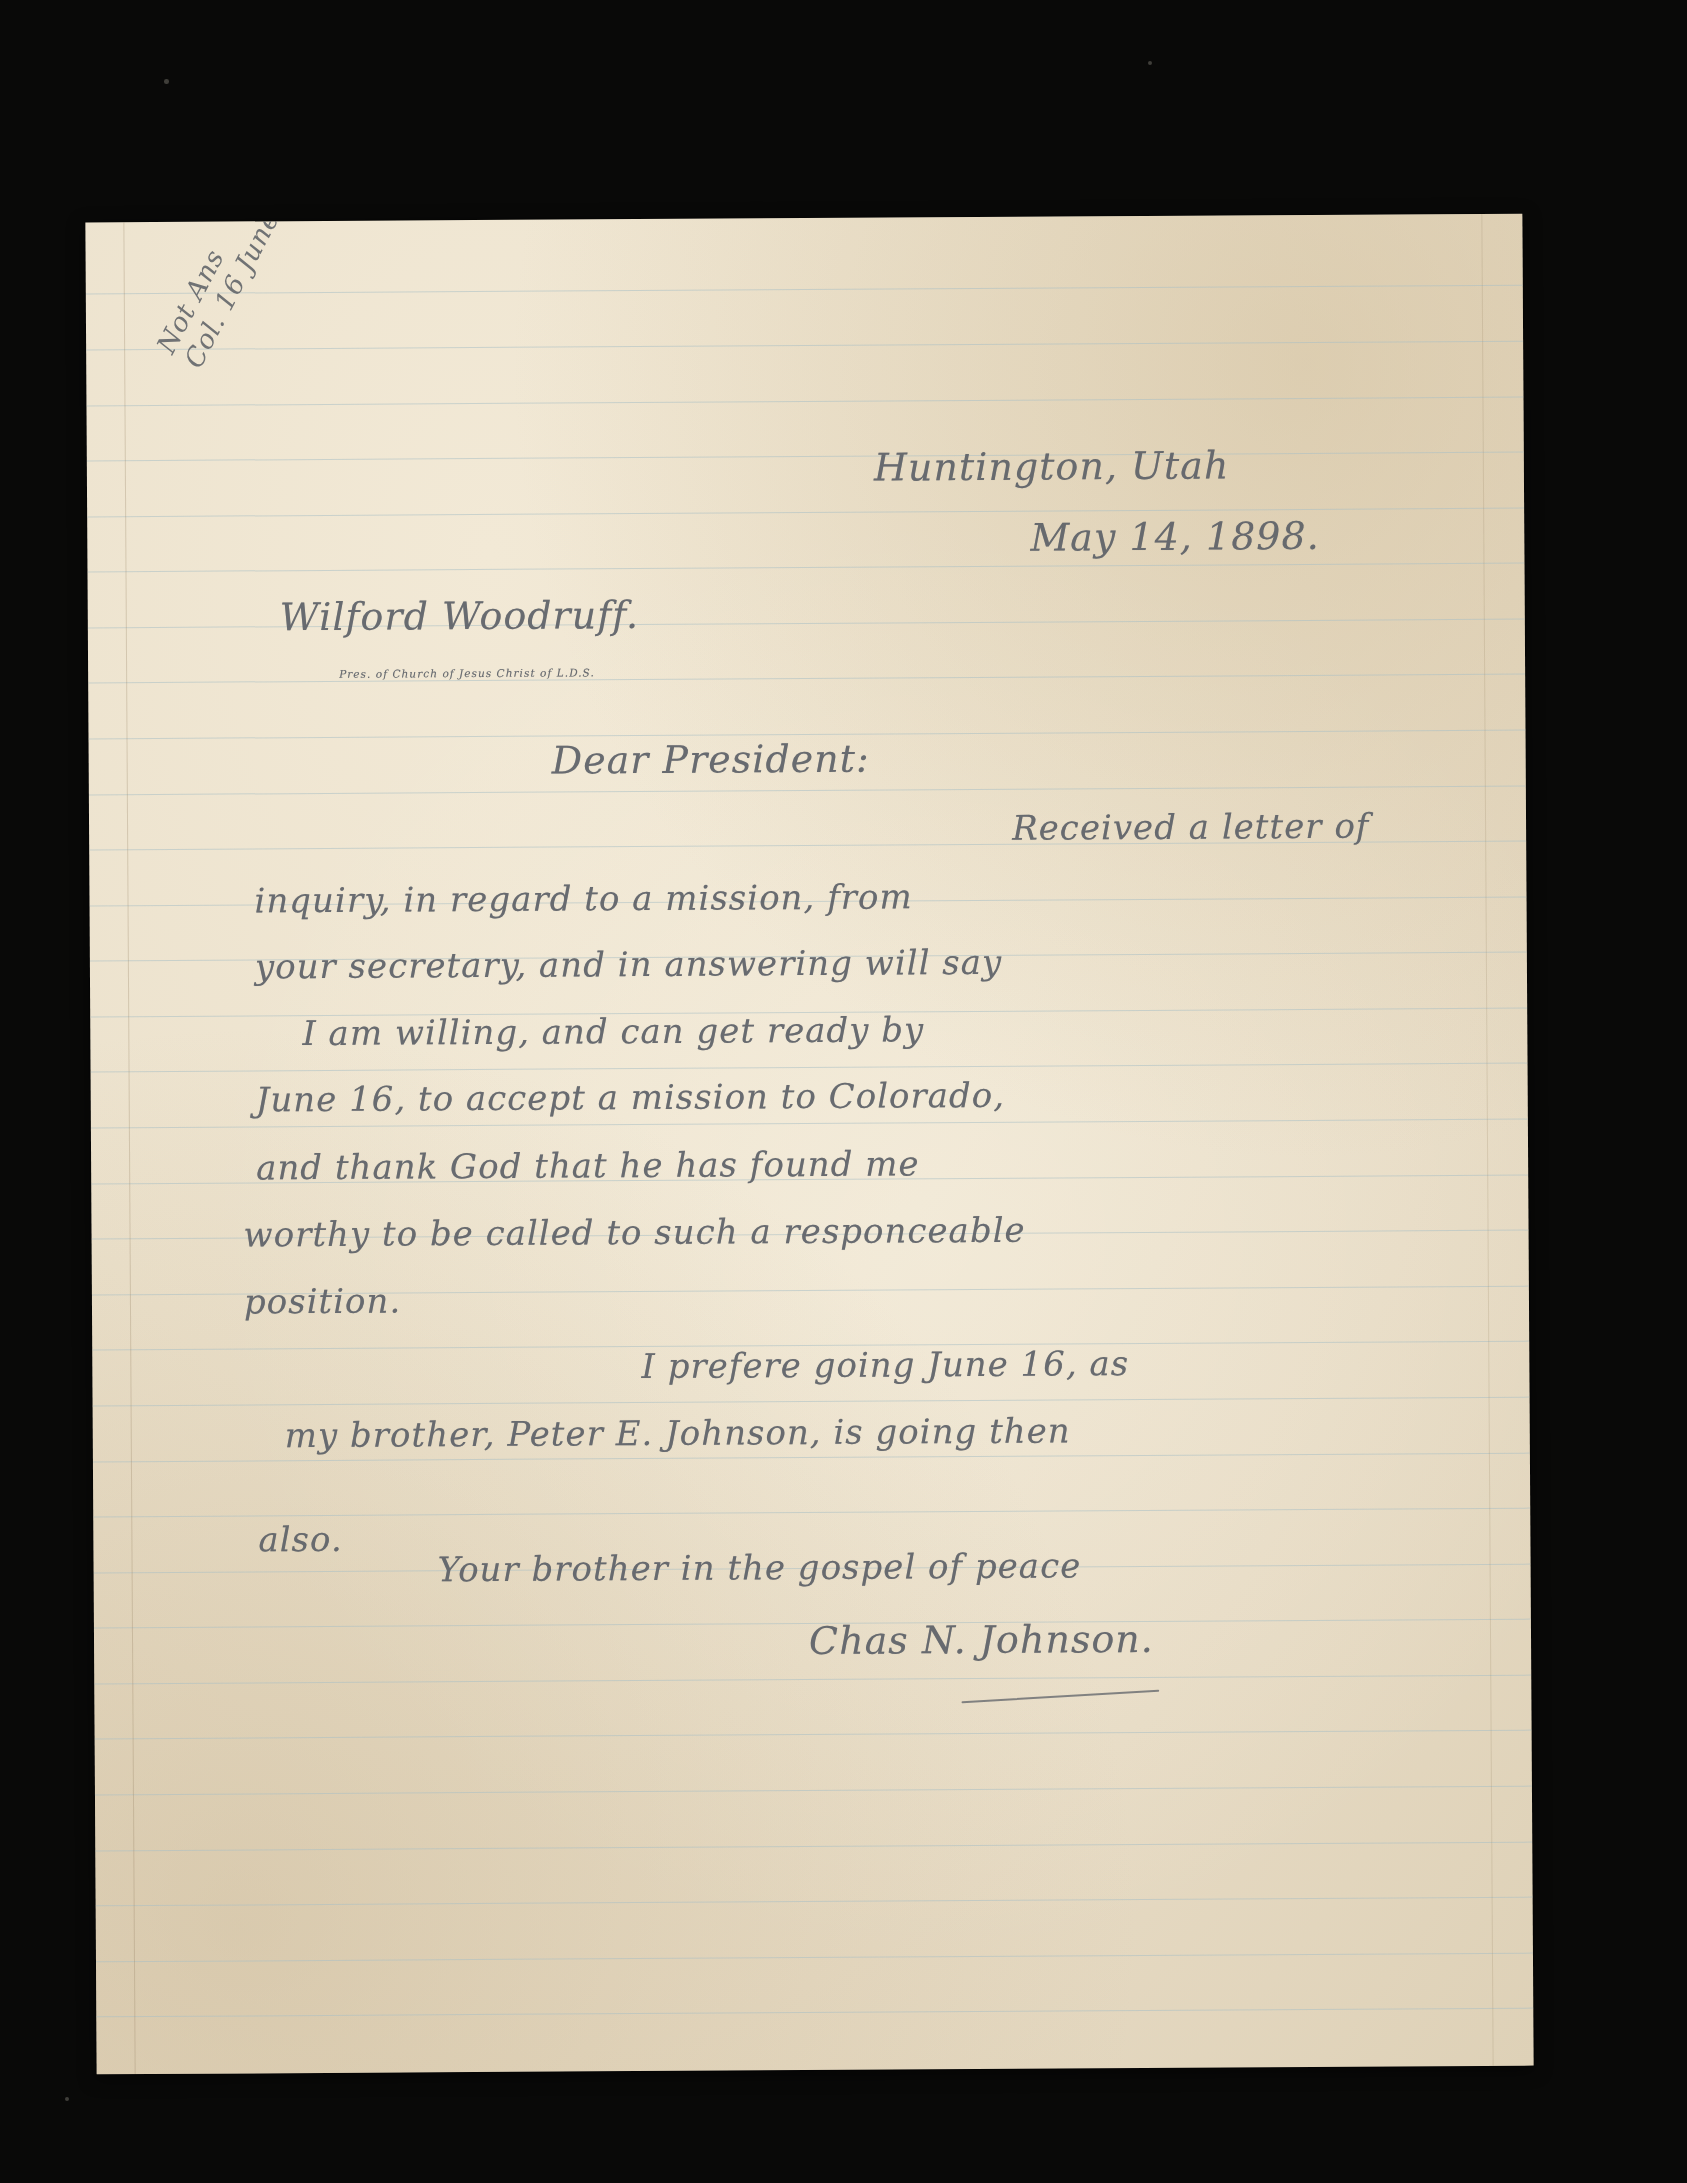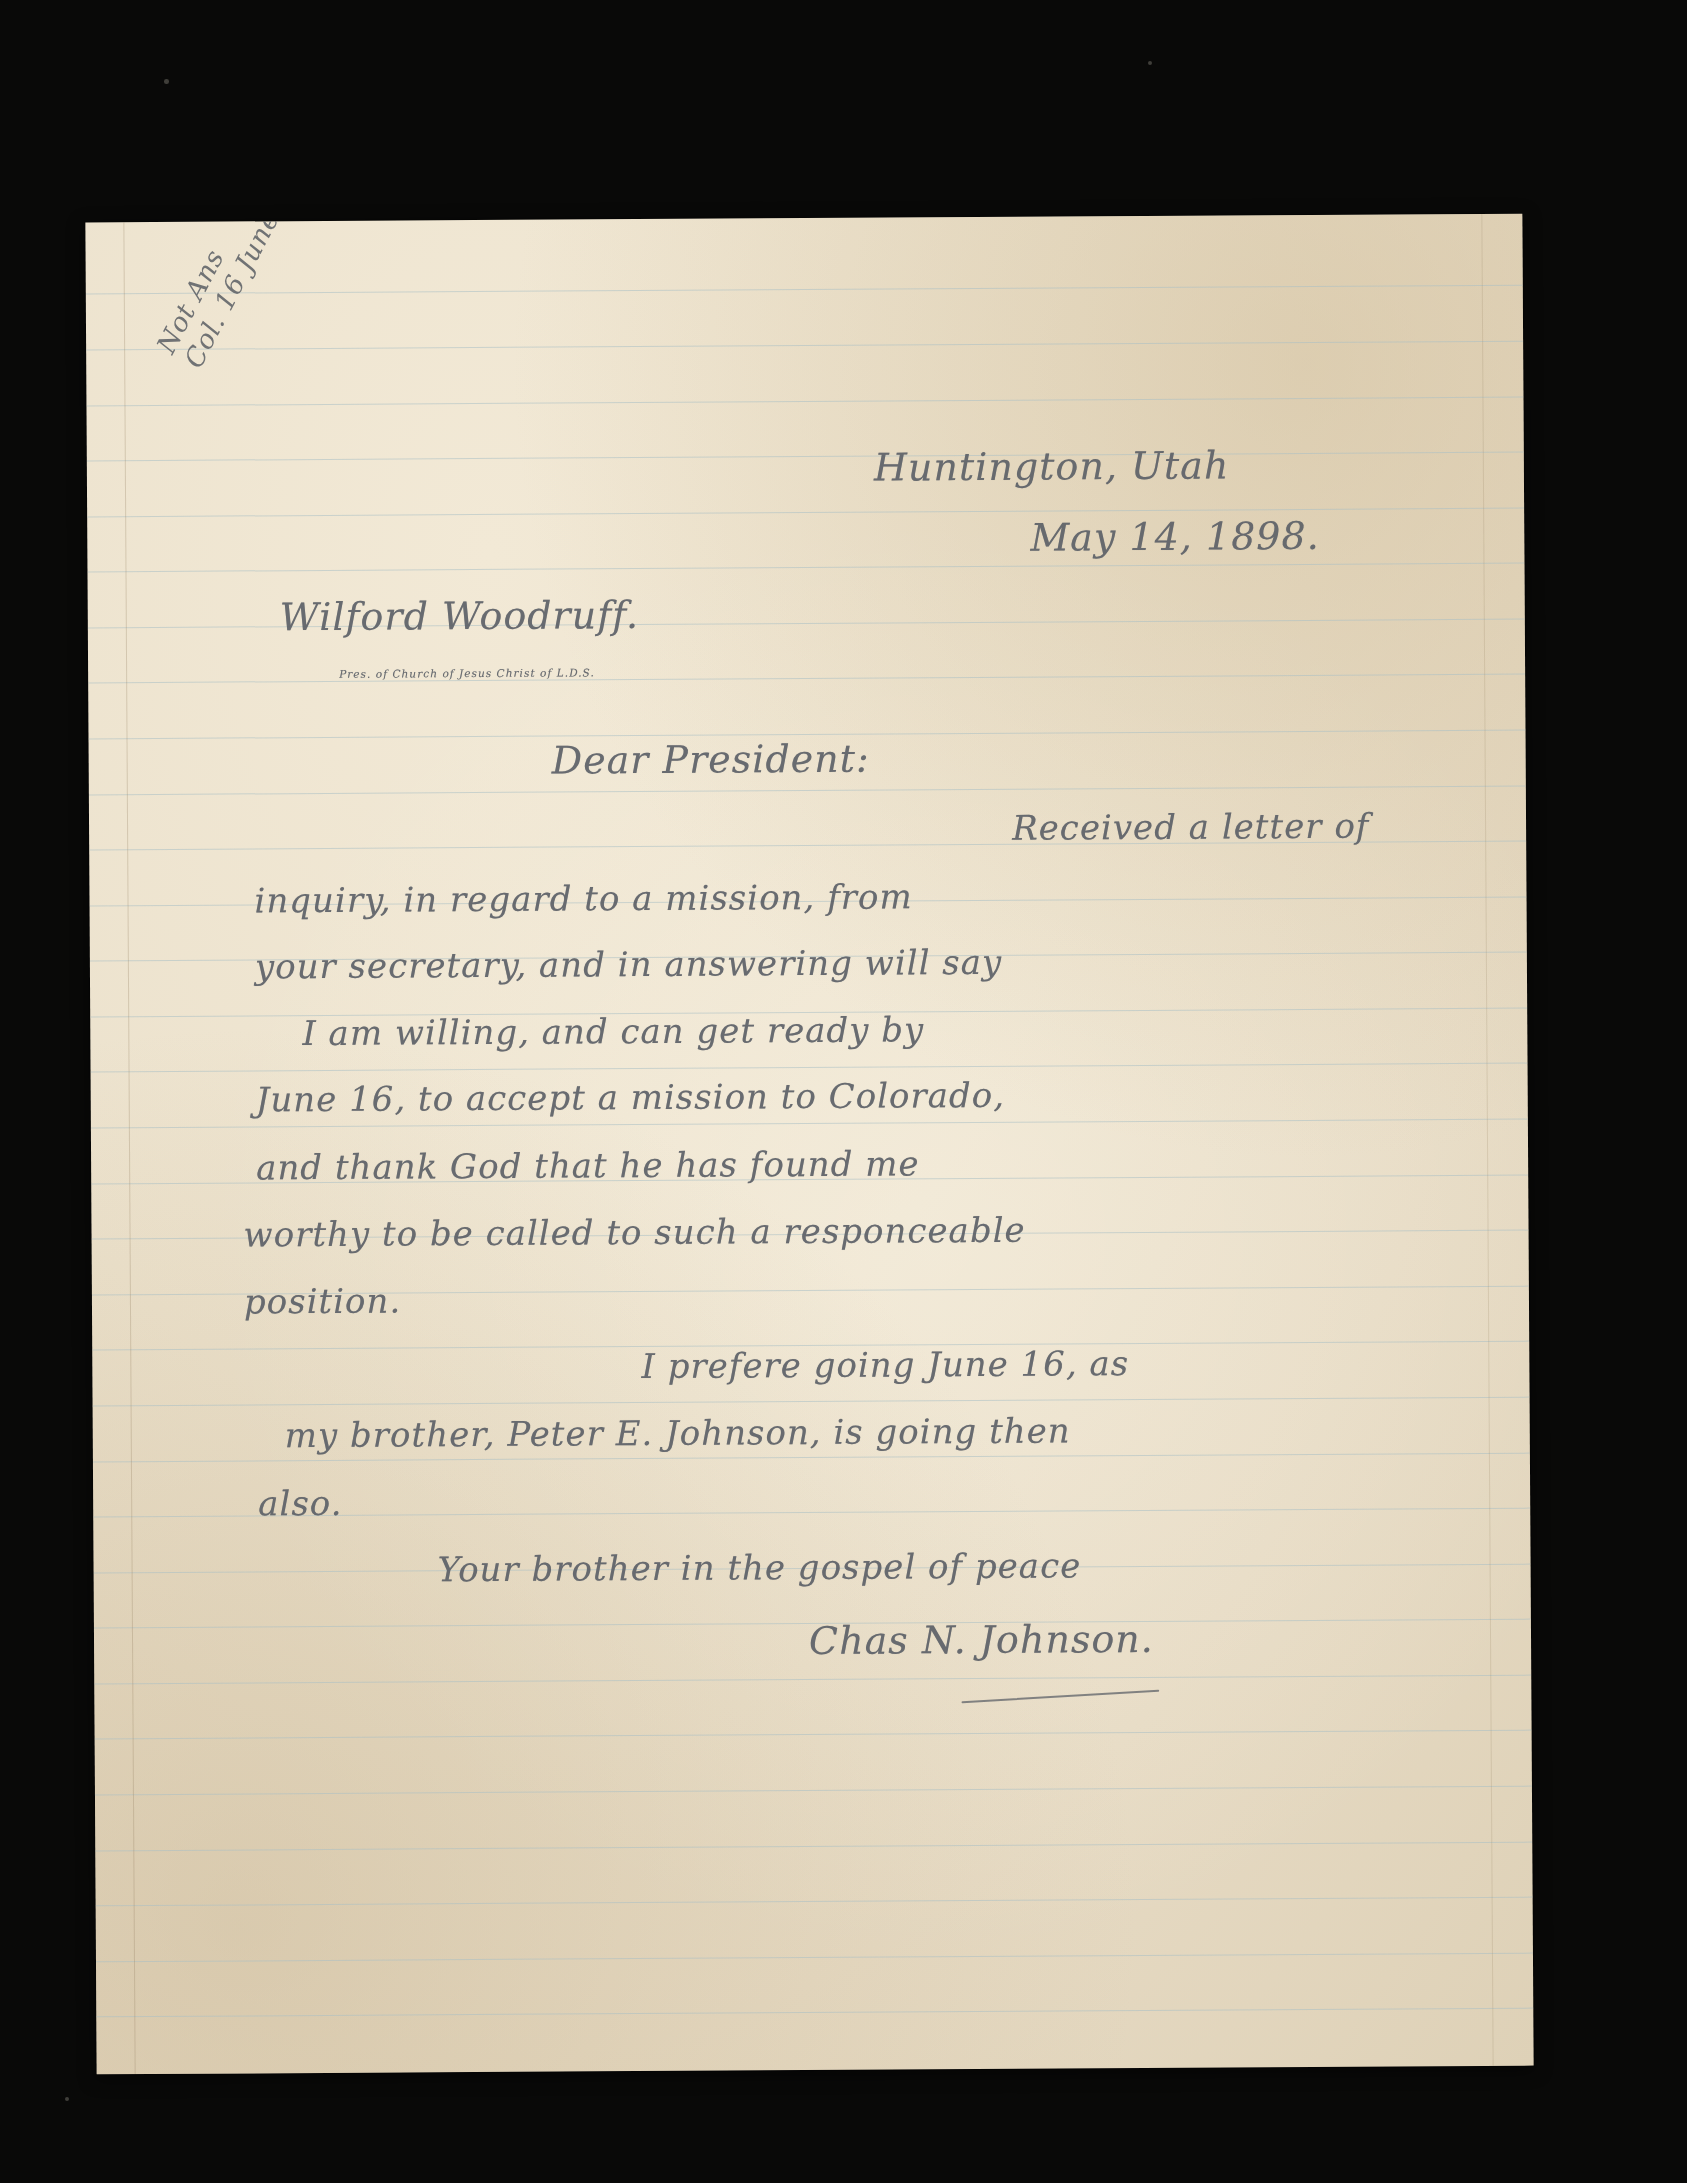--- a/index.html
+++ b/index.html
@@ -188,21 +188,21 @@
     <div class="hand ln" style="left:923px;top:594px;">Received a letter of</div>
     <div class="hand ln" style="left:165px;top:662px;">inquiry, in regard to a mission, from</div>
     <div class="hand ln" style="left:165px;top:728px;">your secretary, and in answering will say</div>
     <div class="hand ln" style="left:212px;top:795px;">I am willing, and can get ready by</div>
     <div class="hand ln" style="left:165px;top:861px;">June 16, to accept a mission to Colorado,</div>
     <div class="hand ln" style="left:165px;top:929px;">and thank God that he has found me</div>
     <div class="hand ln" style="left:152px;top:996px;">worthy to be called to such a responceable</div>
     <div class="hand ln" style="left:152px;top:1063px;">position.</div>
     <div class="hand ln" style="left:549px;top:1130px;">I prefere going June 16, as</div>
     <div class="hand ln" style="left:192px;top:1197px;">my brother, Peter E. Johnson, is going then</div>
-    <div class="hand ln" style="left:165px;top:1265px;">also.</div>
+    <div class="hand ln" style="left:165px;top:1301px;">also.</div>
 
     <div class="hand ln" style="left:344px;top:1332px;">Your brother in the gospel of peace</div>
     <div class="hand big" style="left:715px;top:1401px;">Chas N. Johnson.</div>
     <div class="sig-underline" style="left:867px;top:1479px;width:198px;transform:rotate(-3deg);"></div>
 
   </div>
 </div>
 
 
 </body></html>

